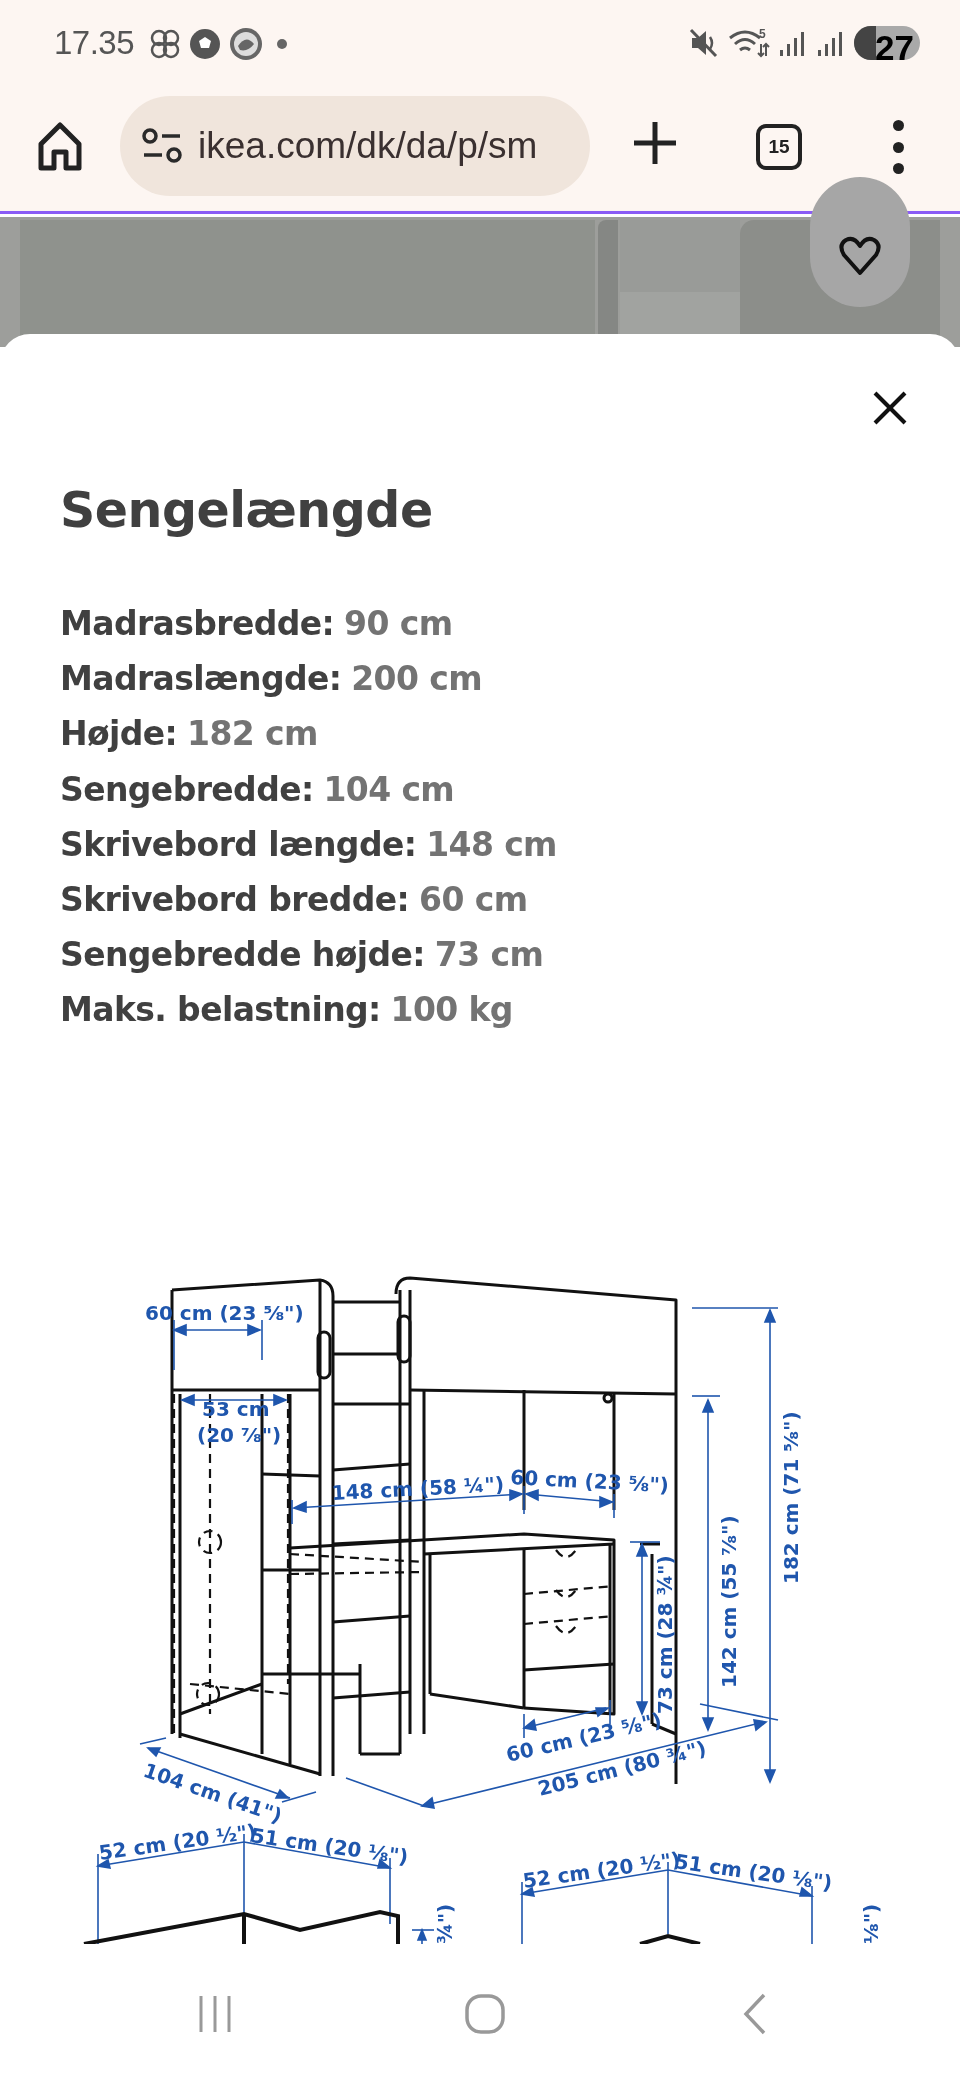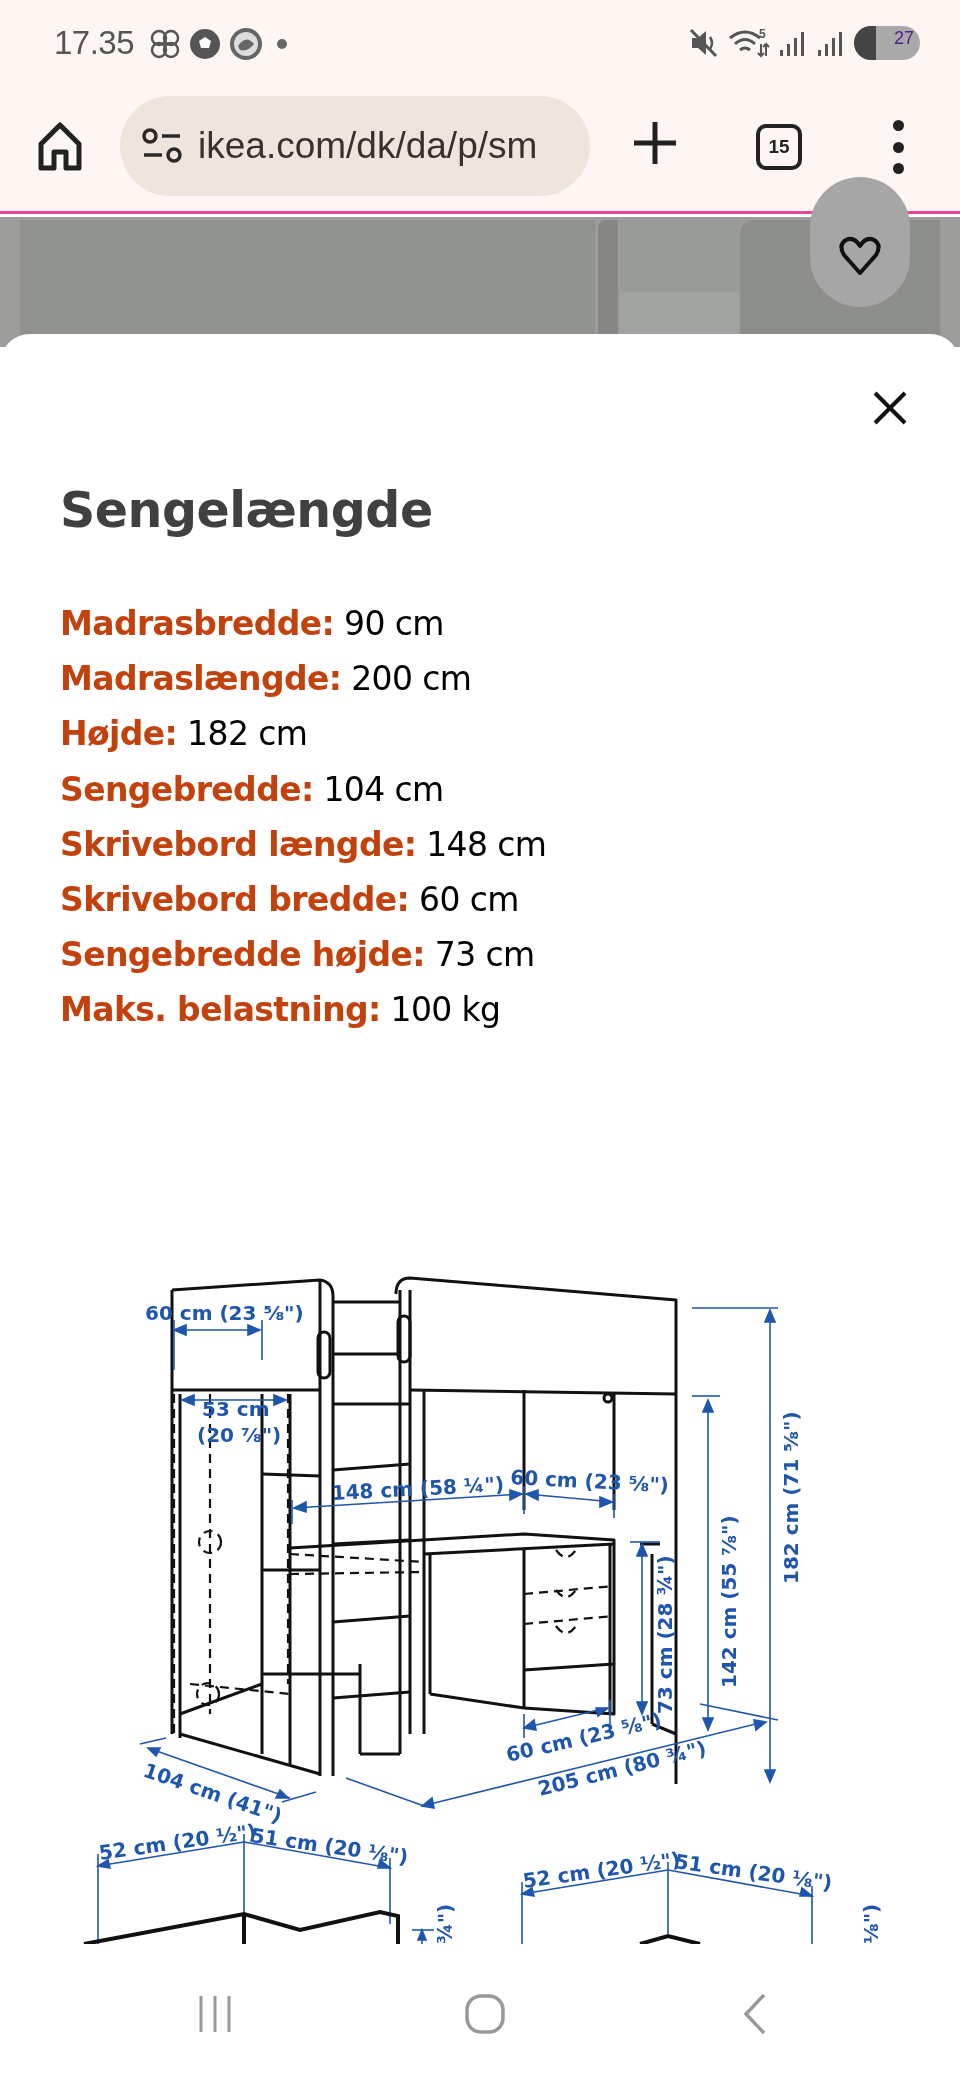--- a/index.html
+++ b/index.html
@@ -6,24 +6,24 @@
   html, body { width: 960px; height: 2080px; overflow: hidden; background: #fff; }
   body { font-family: "DejaVu Sans", "Liberation Sans", sans-serif; position: relative; }
 
   
   .status-bar { position: absolute; top: 0; left: 0; width: 960px; height: 90px; background: #fdf6f2; text-align: center; }
   .status-time { position: absolute; left: 54px; top: 24px; font-size: 33px; color: #555; font-family: "Liberation Sans", sans-serif; letter-spacing: -0.5px; }
   .status-left-icons { position: absolute; left: 148px; top: 26px; display: flex; gap: 6px; align-items: center; }
   .status-right { position: absolute; right: 40px; top: 26px; display: flex; gap: 8px; align-items: center; }
   .battery { width: 66px; height: 34px; border-radius: 17px; background: #a9a9a9; position: relative; overflow: hidden; }
   .battery-fill { position: absolute; left: 0; top: 0; width: 22px; height: 34px; background: #444; }
-  .battery-text { position: absolute; right: 6px; top: 2px; font-size: 18px; font-weight: normal; color: #4c1d95; font-family: "Liberation Sans", sans-serif; }
-
-  
-  .toolbar { position: absolute; top: 90px; left: 0; width: 960px; height: 124px; background: #fdf6f2; border-bottom: 3px solid #ec4899; }
+  .battery-text { position: absolute; right: 6px; top: 2px; font-size: 35px; font-weight: bold; color: #000000; font-family: "Liberation Sans", sans-serif; }
+
+  
+  .toolbar { position: absolute; top: 90px; left: 0; width: 960px; height: 124px; background: #fdf6f2; border-bottom: 3px solid #8b5cf6; }
   .home-btn { position: absolute; left: 36px; top: 28px; width: 48px; height: 56px; }
   .url-bar { position: absolute; left: 120px; top: 6px; width: 470px; height: 100px; border-radius: 50px; background: #f0e5dc; display: flex; align-items: center; overflow: hidden; }
   .url-icon { margin-left: 20px; width: 46px; height: 40px; flex-shrink: 0; }
   .url-text { margin-left: 12px; font-size: 37px; color: #3a3030; white-space: nowrap; font-family: "Liberation Sans", sans-serif; }
   .plus-btn { position: absolute; left: 630px; top: 28px; width: 50px; height: 50px; }
   .tabs-btn { position: absolute; left: 756px; top: 34px; width: 46px; height: 46px; border: 4px solid #222; border-radius: 10px; display: flex; align-items: center; justify-content: center; font-size: 19px; font-weight: bold; color: #222; font-family: "Liberation Sans", sans-serif; }
   .menu-btn { position: absolute; left: 888px; top: 30px; width: 20px; height: 54px; display: flex; flex-direction: column; justify-content: space-between; align-items: center; }
   .menu-btn span { width: 11px; height: 11px; border-radius: 50%; background: #222; display: block; }
 
   
@@ -34,22 +34,22 @@
   .bg-step { position: absolute; left: 620px; top: 75px; width: 120px; height: 55px; background: #a1a3a0; }
   .bg-panel4 { position: absolute; left: 740px; top: 3px; width: 200px; height: 127px; background: #8c8e8a; border-radius: 14px 0 0 0; }
   .heart-btn-circle { position: absolute; left: 810px; top: -40px; width: 100px; height: 130px; border-radius: 50px; background: #a6a6a6; }
 
   
   .sheet { position: absolute; top: 334px; left: 0; width: 960px; height: 1610px; background: #fff; border-radius: 30px 30px 0 0; overflow: hidden; }
   .close-btn { position: absolute; left: 866px; top: 50px; width: 48px; height: 48px; display: flex; align-items: center; justify-content: center; }
   .title { position: absolute; left: 60px; top: 148px; font-size: 49px; font-weight: bold; color: #404040; font-family: "DejaVu Sans", sans-serif; letter-spacing: -0.5px; }
   .dims { position: absolute; left: 60px; top: 262px; }
   .dim-row { height: 55.2px; font-size: 33px; color: #444; white-space: nowrap; font-family: "DejaVu Sans", sans-serif; letter-spacing: -0.6px; line-height: 55px; }
-  .dim-label { font-weight: bold; color: #c2410c; }
-  .dim-value { font-weight: normal; color: #000000; }
+  .dim-label { font-weight: bold; color: #404040; }
+  .dim-value { font-weight: bold; color: #737373; }
 
   .diagram { position: absolute; left: 0; top: 920px; width: 960px; height: 690px; }
   .diagram svg { width: 960px; height: 690px; }
   .dlabel { font-family: "DejaVu Sans", sans-serif; font-weight: bold; font-size: 20px; fill: #1f56ad; }
 
   
   .nav-bar { position: absolute; top: 1944px; left: 0; width: 960px; height: 136px; background: #fff; }
   .nav-btn { position: absolute; top: 40px; height: 60px; display: flex; align-items: center; justify-content: center; }
 </style>
 </head>

